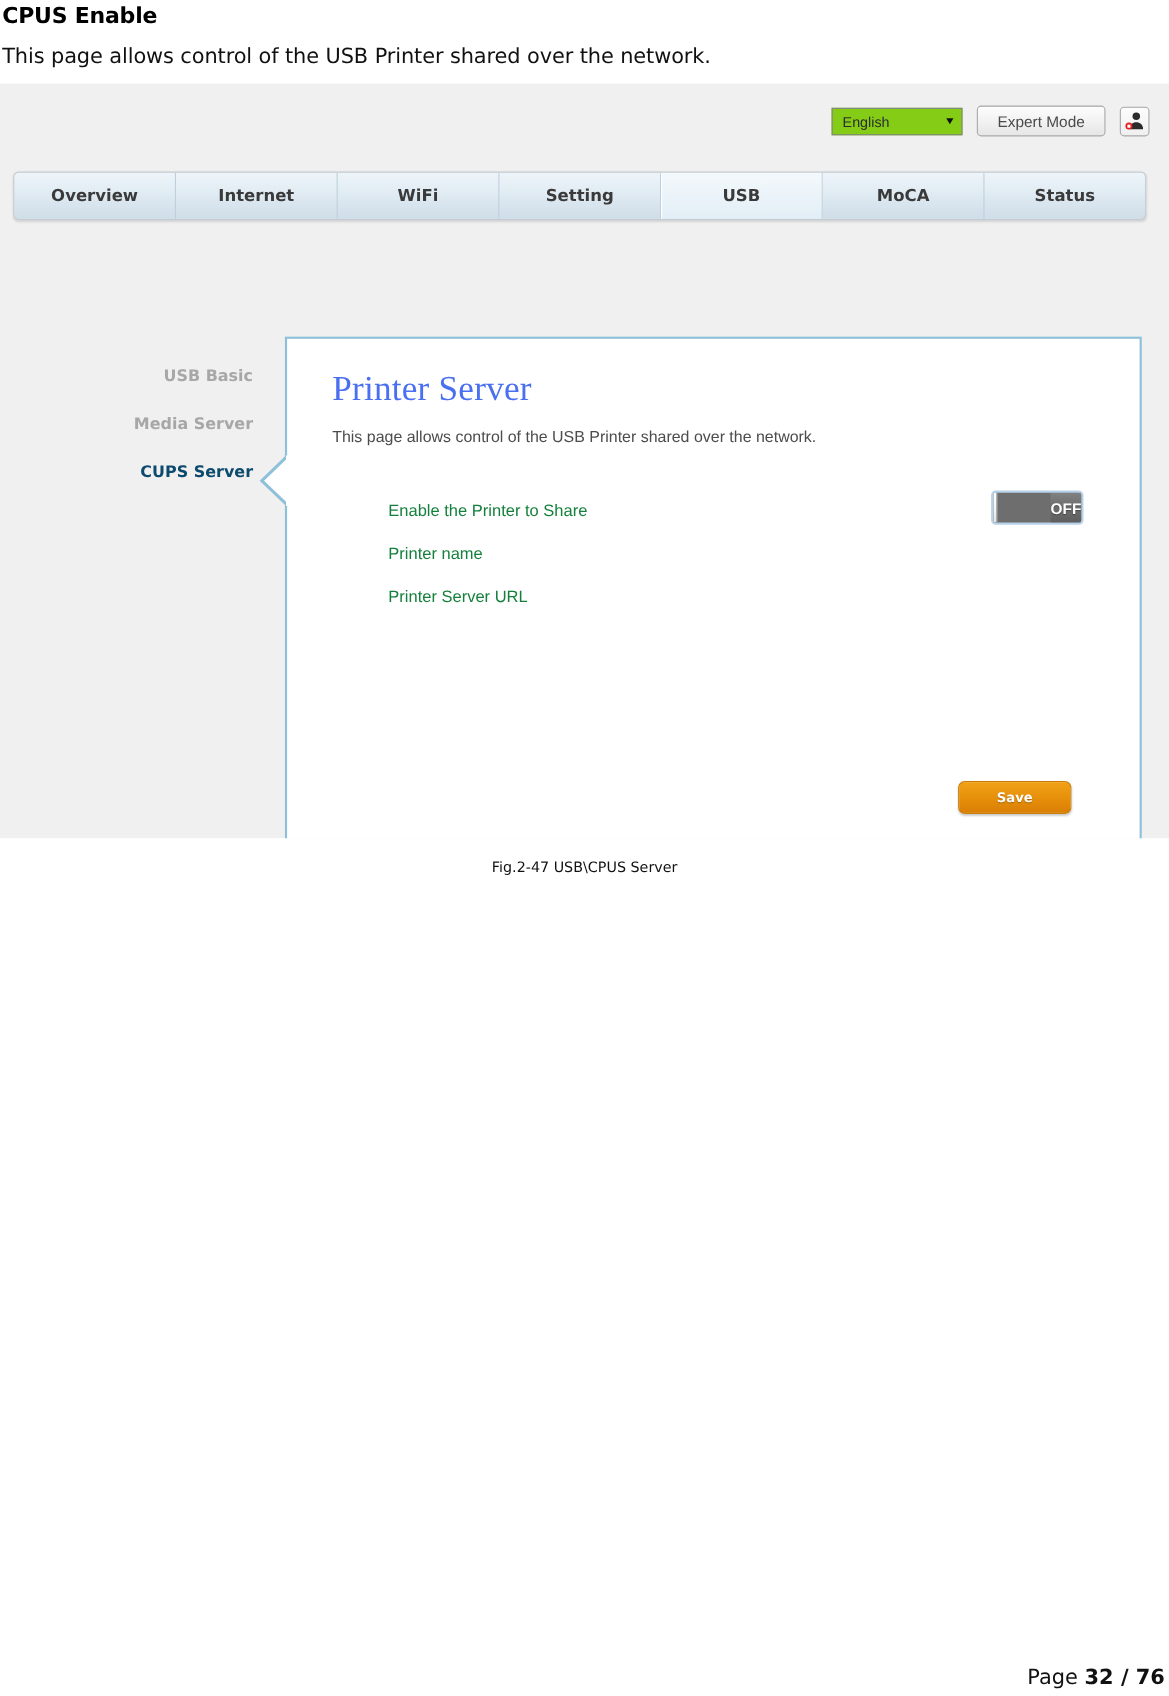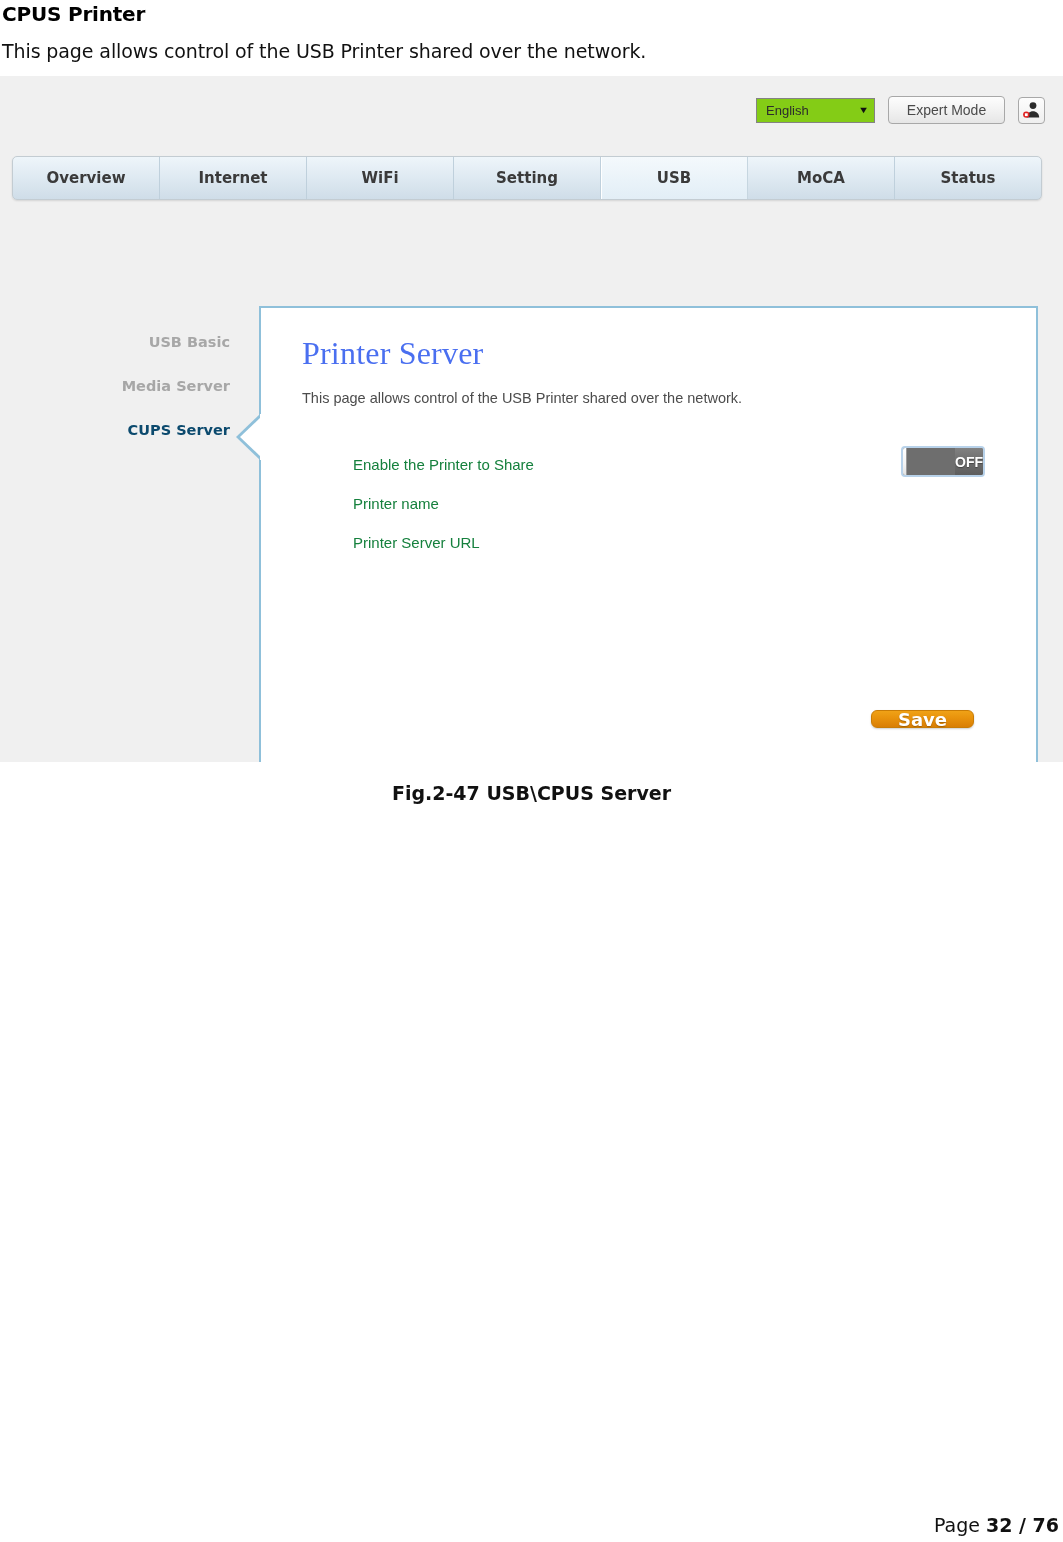--- a/index.html
+++ b/index.html
@@ -268,64 +268,63 @@
     justify-content: center;
     text-shadow: 0 1px 1px rgba(0,0,0,0.35);
     margin-left: 48px;
   }
 
   .save-btn {
     position: absolute;
     left: 610px;
     top: 402px;
     width: 103px;
-    height: 18px;
+    height: 30px;
     border-radius: 6px;
     background: linear-gradient(to bottom, #f0a217 0%, #e8920c 45%, #d97e04 100%);
     border: 1px solid #c97c06;
     box-sizing: border-box;
     display: flex;
     align-items: center;
     justify-content: center;
-    font-size: 18px;
+    font-size: 12px;
     font-weight: bold;
     color: #ffffff;
     font-family: "DejaVu Sans", sans-serif;
     text-shadow: 0 1px 1px rgba(120,70,0,0.55);
     box-shadow: 0 1px 2px rgba(0,0,0,0.2);
   }
 
   
   .fig-caption {
     position: absolute;
     left: 0;
     top: 782px;
     width: 1063px;
     text-align: center;
-    font-size: 19px;
+    font-size: 13px;
     color: #111111;
     font-family: "DejaVu Sans", sans-serif;
-    font-weight: bold;
   }
 
   
   .footer {
     position: absolute;
     right: 4px;
     bottom: 6px;
     font-size: 19px;
     color: #111111;
     font-family: "DejaVu Sans", sans-serif;
   }
   .footer b { font-weight: bold; }
 </style>
 </head>
 <body>
 
-<div class="doc-heading">CPUS Printer</div>
+<div class="doc-heading">CPUS Enable</div>
 <div class="doc-subtitle">This page allows control of the USB Printer shared over the network.</div>
 
 <div class="shot">
 
   <div class="topbar">
     <div class="lang-select">
       <span>English</span>
       <span class="caret">▼</span>
     </div>
     <div class="expert-btn">Expert Mode</div>

